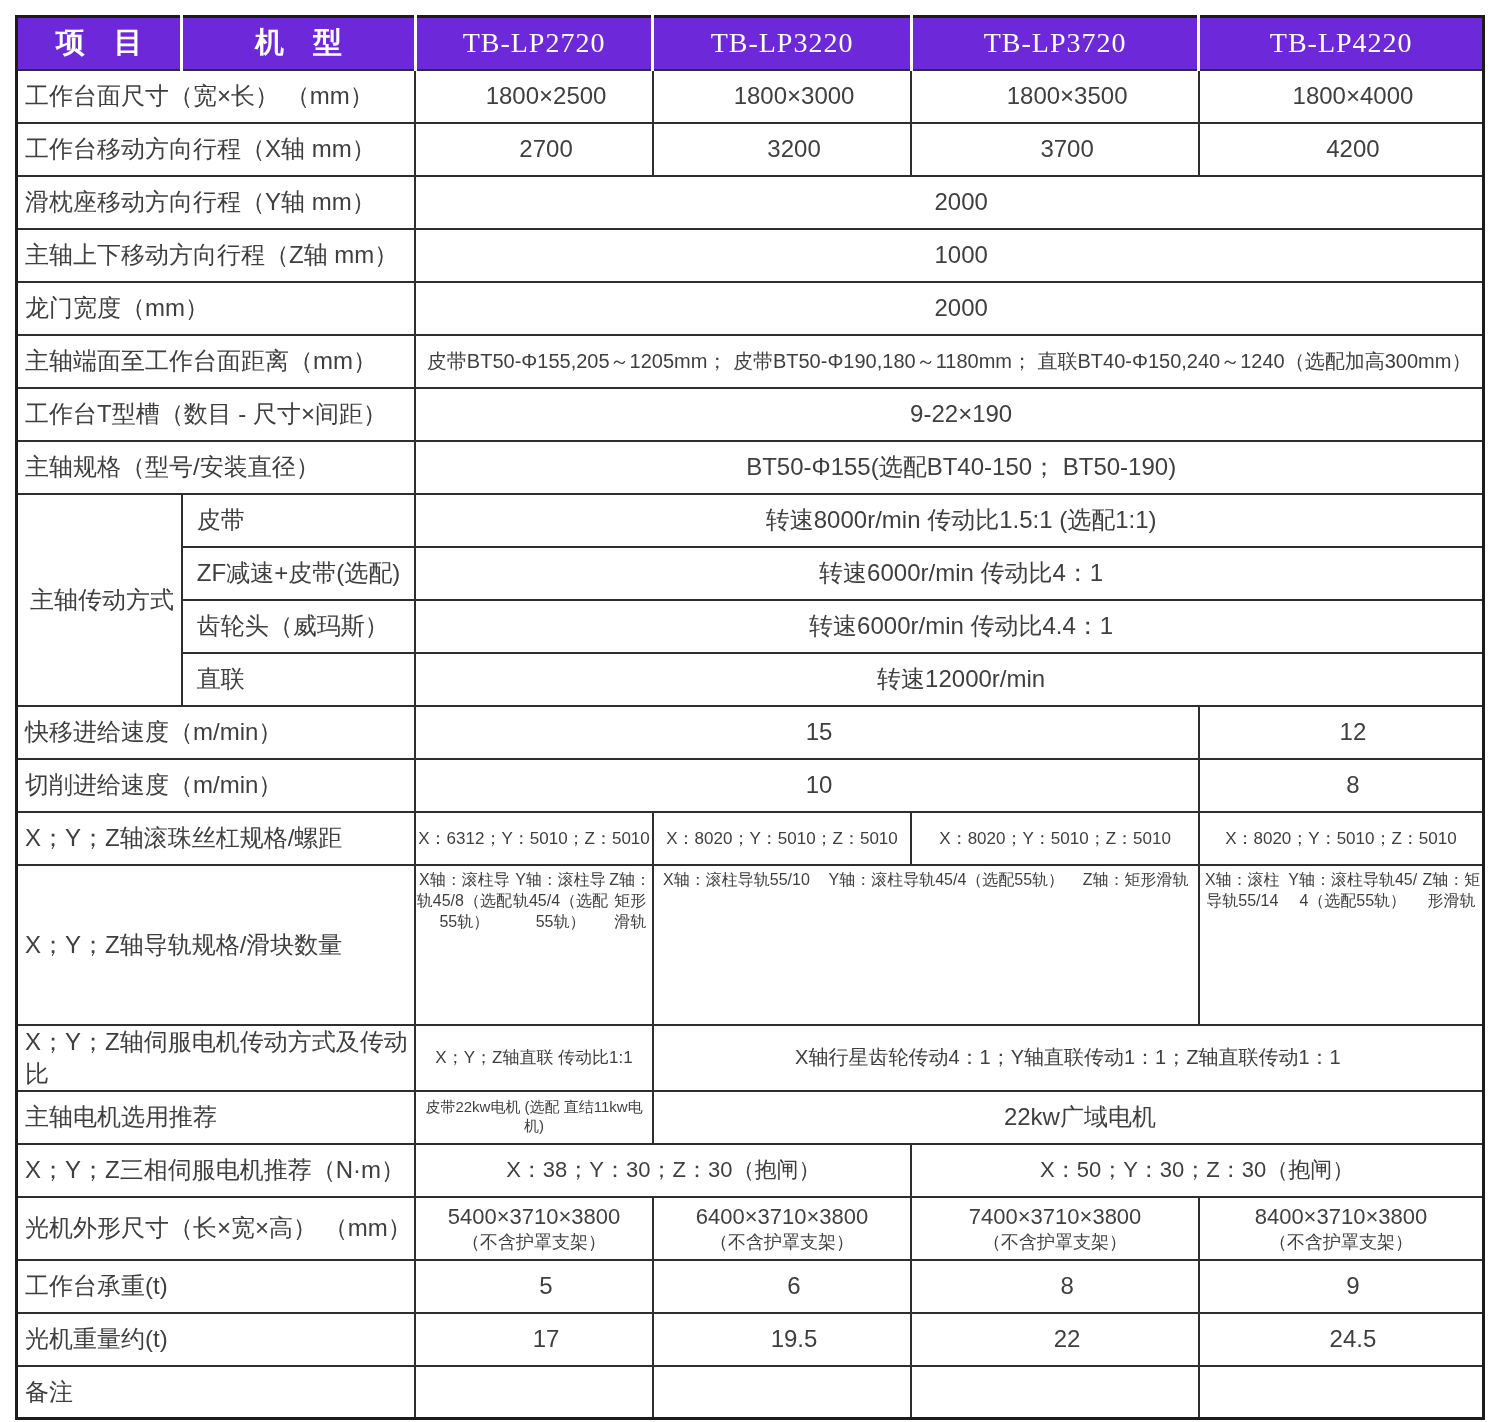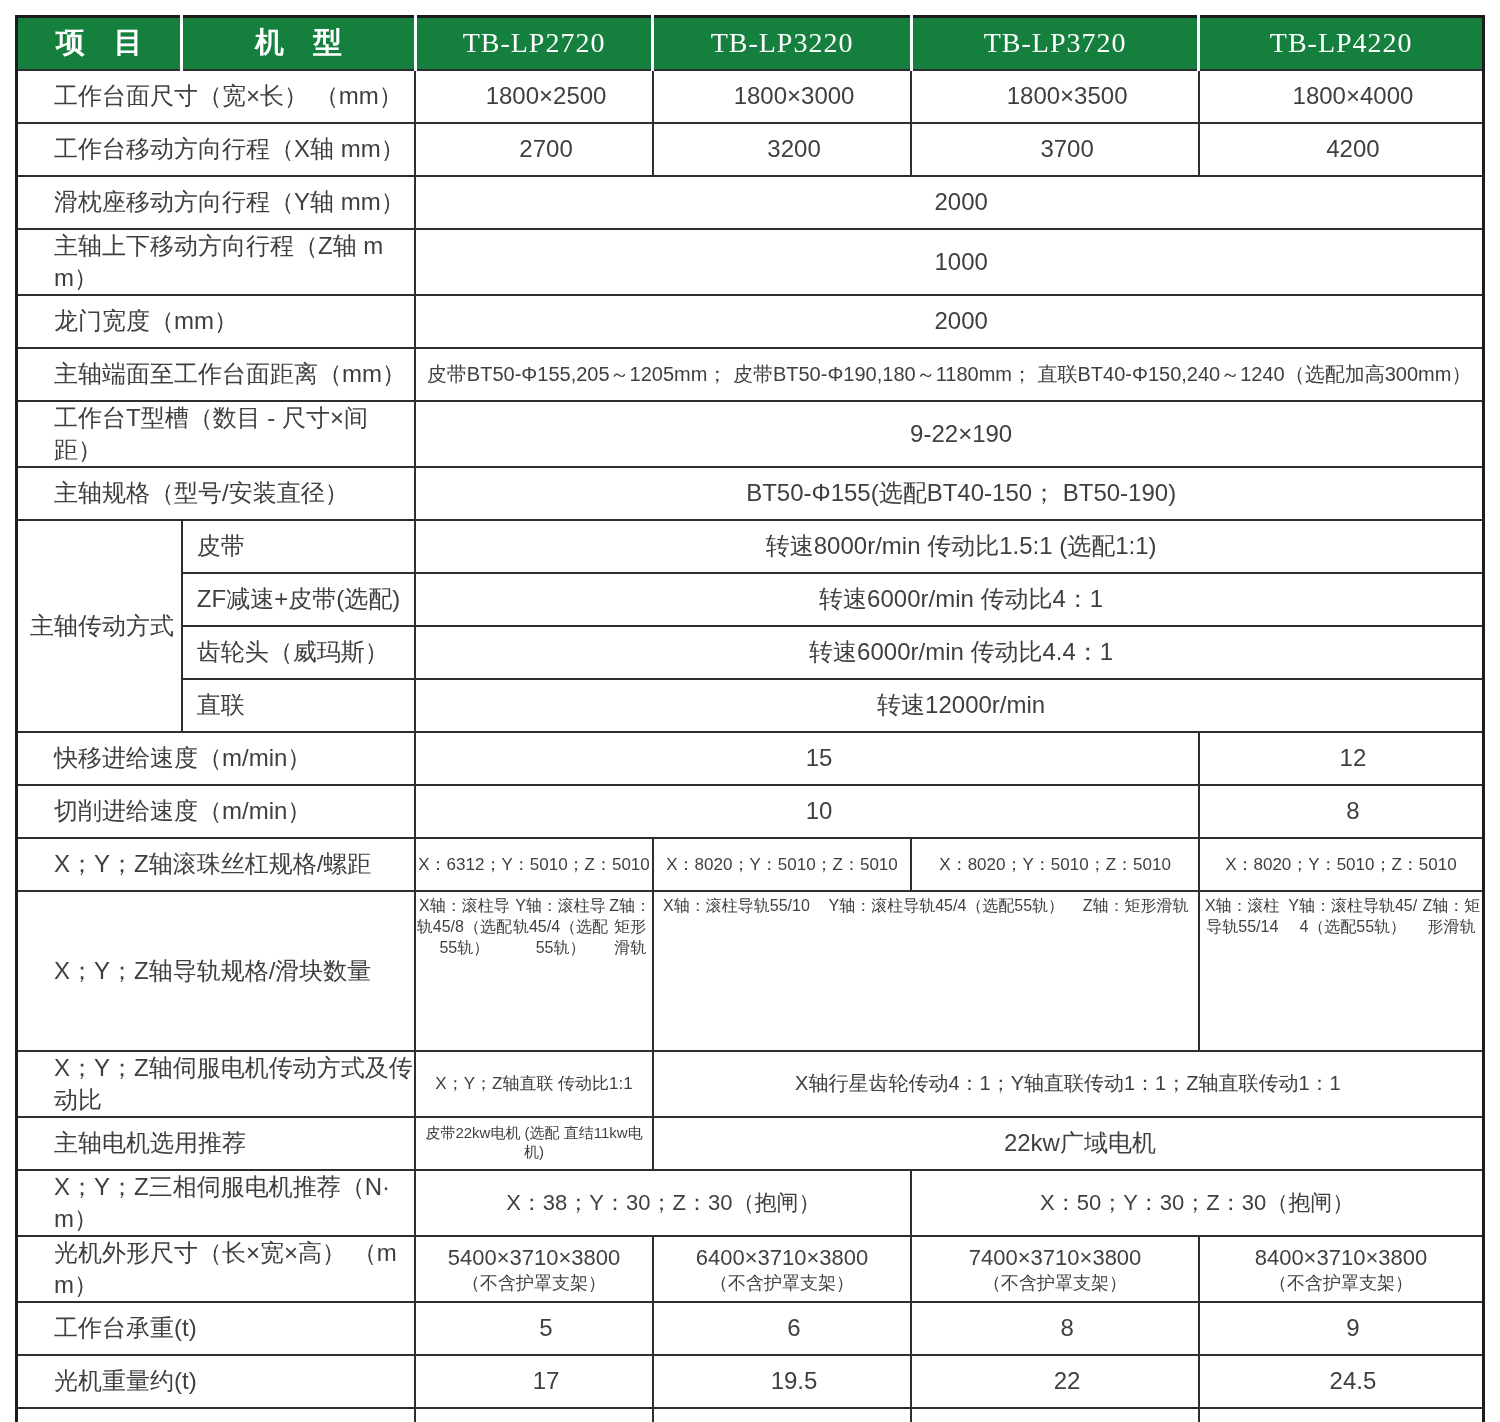--- a/index.html
+++ b/index.html
@@ -4,30 +4,30 @@
 <style>
   html,body{margin:0;padding:0;background:#ffffff;}
   body{width:1500px;height:1422px;font-family:"Liberation Sans","DejaVu Sans",sans-serif;}
   table.spec{border-collapse:collapse;table-layout:fixed;margin:15px 0 0 15px;width:1470px;
              border:3px solid #1c1c1c;}
   td{border:2px solid #2e2e2e;color:#3f3f3f;text-align:center;vertical-align:middle;
      padding:0;overflow:hidden;word-break:break-all;}
   tr{height:53px;}
   tr.tall{height:160px;}
   tr.dual{height:63px;margin-left:36px;}
-  .lbl{text-align:left;padding-left:36px;font-size:24px;}
+  .lbl{text-align:left;padding-left:7px;font-size:24px;}
   .sub{text-align:left;padding-left:14px;font-size:24px;border-radius:11px;}
   .grp{text-align:left;padding-left:12px;font-size:24px;border-radius:6px;}
   .val{font-size:24px;padding-left:24px;}
   .val-sm{font-size:20px;}
   .val-xs{font-size:17px;margin-top:16px;}
   .val-md{font-size:22px;}
   
   tr.hdr{height:53px;}
-  tr.hdr td{background:#15803d;color:#ffffff;border-left:3px solid #ffffff;
+  tr.hdr td{background:#6d28d9;color:#ffffff;border-left:3px solid #ffffff;
             border-top:none;border-bottom:2px solid #2e2e2e;text-align:center;}
   tr.hdr td:first-child{border-left:none;}
   .hc{font-size:29px;font-weight:bold;}
   .hm{font-family:"Liberation Serif","DejaVu Serif",serif;font-size:28px;font-weight:normal;letter-spacing:1px;}
   
   .stack{display:flex;justify-content:space-around;height:150px;
          font-size:16px;color:#3f3f3f;}
   .stack span{display:block;}
   .dim-main{display:block;font-size:22px;line-height:28px;}
   .dim-note{display:block;font-size:18px;line-height:22px;}

